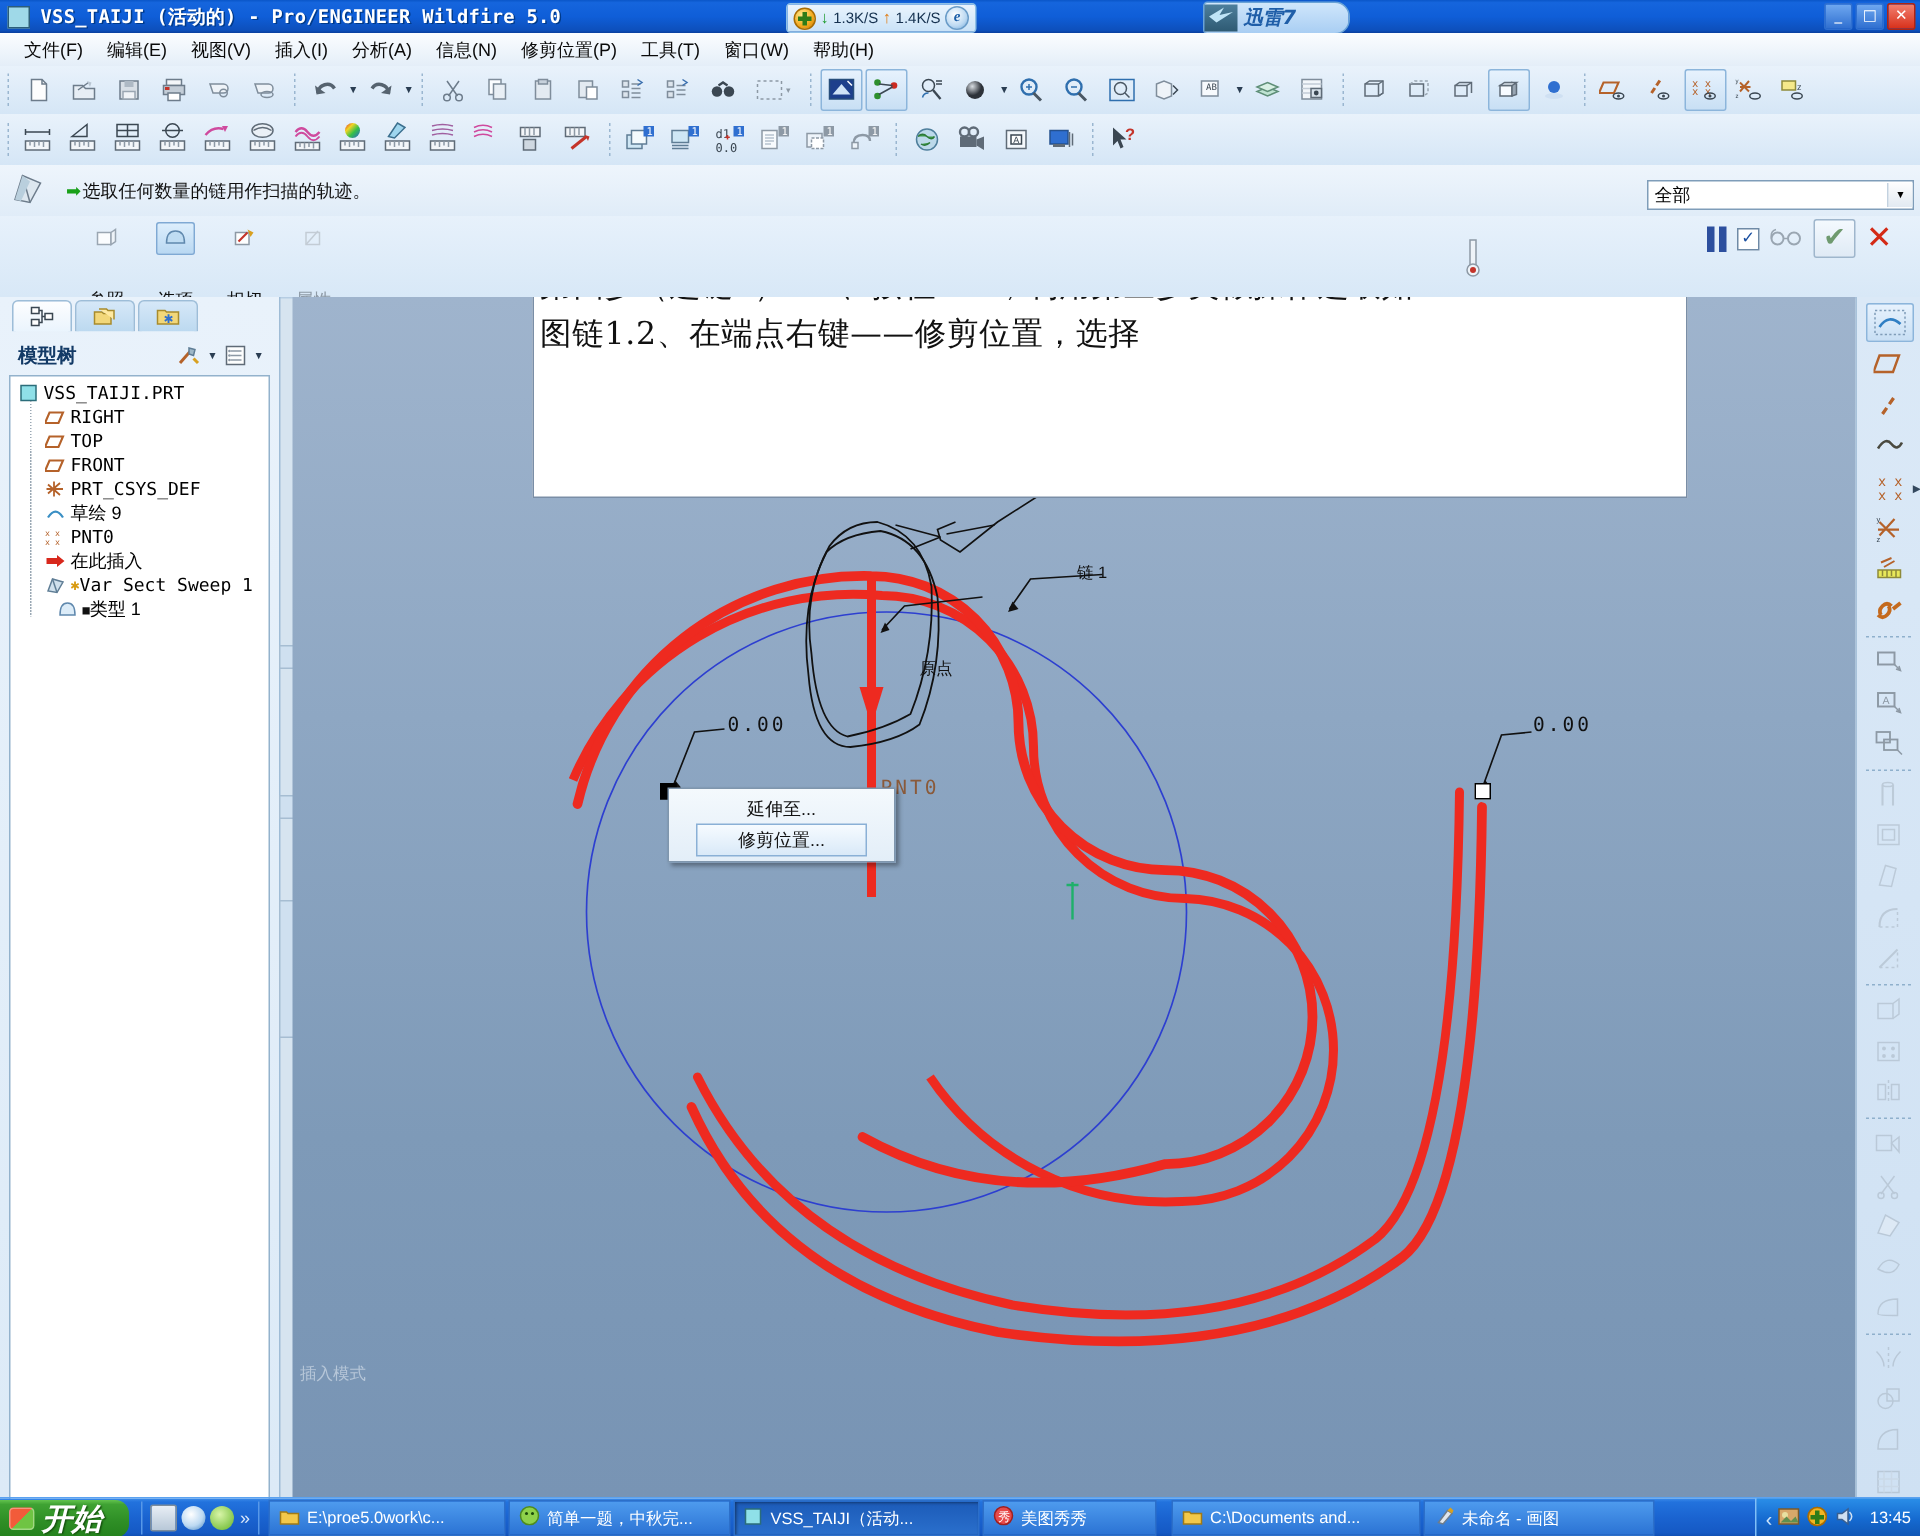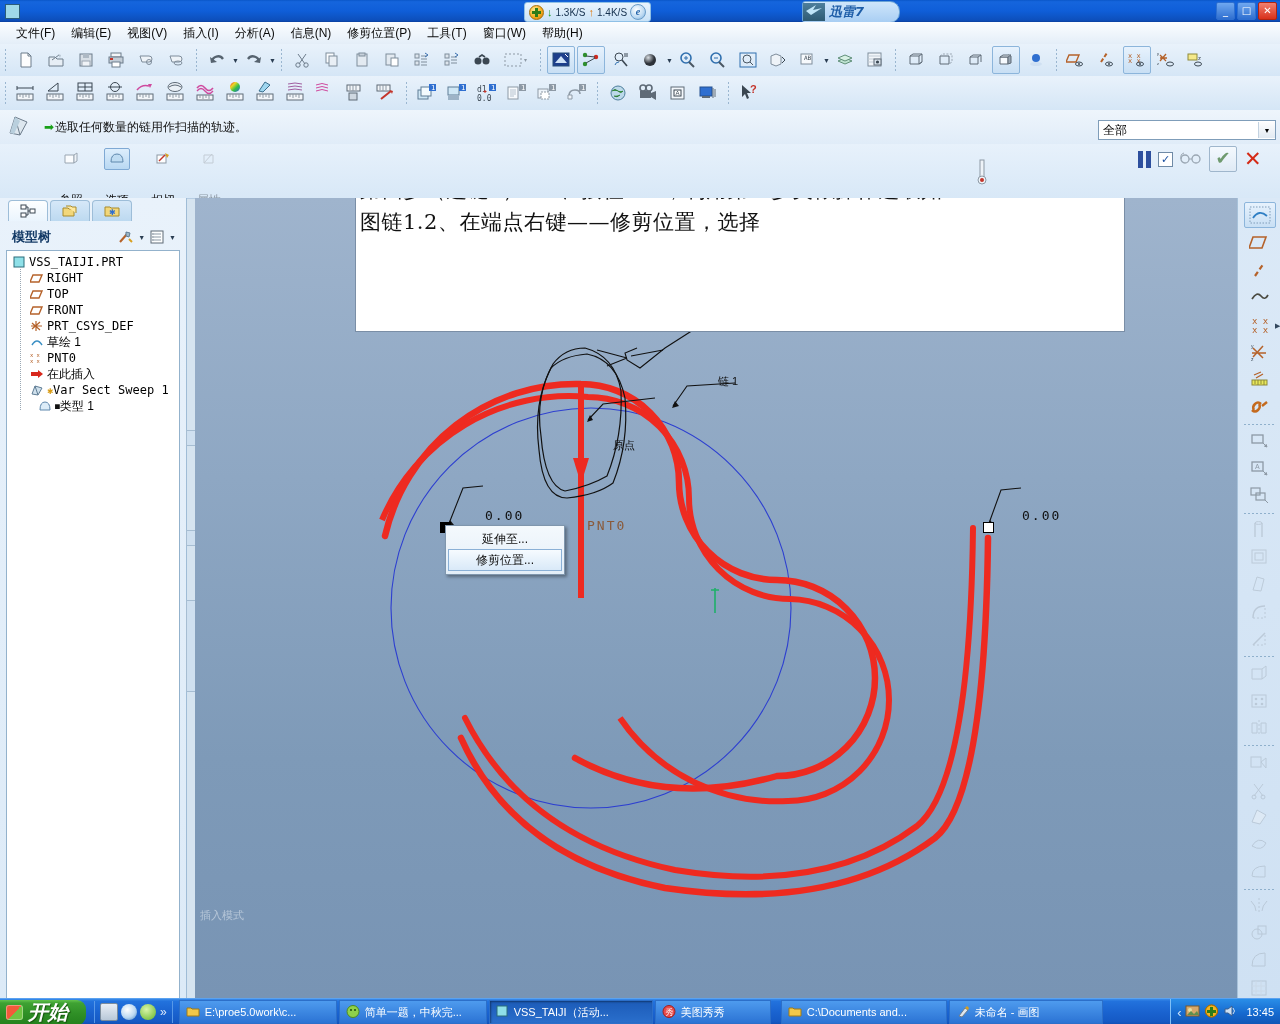--- a/index.html
+++ b/index.html
@@ -174,27 +174,27 @@
     position:absolute;left:4px;top:4px;width:756px;
     font-family:"DejaVu Serif","Liberation Serif",serif;
     font-size:21px;line-height:30px;color:#111;letter-spacing:0.5px;
   }
 
   
   .ctxmenu{
     position:absolute;left:250px;top:327px;width:114px;
     background:linear-gradient(to bottom,#f4f9fd,#e3eef8);
     border:1px solid #7f96ad;box-shadow:2px 2px 3px rgba(0,0,0,0.35);
-    padding:3px 2px;
+    padding:3px 18px;
   }
   .ctxitem{height:20px;line-height:20px;text-align:center;font-size:12px;color:#111;}
   .ctxitem.sel{border:1px solid #8ab0d6;background:linear-gradient(to bottom,#f6fbff,#d9e9f8);}
 
   .dimlbl{position:absolute;font-family:"DejaVu Sans Mono","Liberation Mono",monospace;
-    font-size:13px;color:#101010;letter-spacing:2px;margin-top:32px;}
+    font-size:13px;color:#101010;letter-spacing:2px;}
   .cnlbl{position:absolute;font-size:11px;color:#101010;}
   .pnt0{position:absolute;font-family:"DejaVu Sans Mono","Liberation Mono",monospace;
     font-size:13px;color:#8a5a3a;letter-spacing:2px;}
   .endpt{position:absolute;width:9px;height:9px;border:1px solid #000;}
   .endpt.filled{background:#000;}
   .endpt.open{background:#fff;}
 
   
   .righttb{
     position:absolute;left:1237px;top:198px;width:43px;height:800px;
@@ -246,20 +246,21 @@
     pointer-events:none;white-space:nowrap;
   }
 </style>
 </head>
 <body>
 
 <div id="app">
 
   <div class="titlebar">
     <div class="tb-ico"></div>
+    <div class="tb-title">VSS_TAIJI (活动的) - Pro/ENGINEER Wildfire 5.0</div>
     <div class="tb-spacer"></div>
     <div class="tb-btns">
       <div class="tb-btn">_</div>
       <div class="tb-btn">□</div>
       <div class="tb-btn close">✕</div>
     </div>
   </div>
 
   <div class="dlwidget">
     <div class="dl-orb"></div>
@@ -955,21 +956,21 @@
             </svg>
           </span>
         <span class="tlab">PRT_CSYS_DEF</span>
       </div>
       <div class="tnode cn" style="padding-left:22px">
         <span class="tico">
           <svg width="14" height="12" viewBox="0 0 14 12">
               <path d="M2 9 q5 -8 10 0" fill="none" stroke="#3a8fc4" stroke-width="1.5"></path>
             </svg>
           </span>
-        <span class="tlab">草绘 1</span>
+        <span class="tlab">草绘 9</span>
       </div>
       <div class="tnode" style="padding-left:22px">
         <span class="tico">
           <svg width="14" height="12" viewBox="0 0 14 12">
               <text x="0" y="5" font-size="5.5" fill="#b5622a" font-family="monospace">x x</text>
               <text x="0" y="11" font-size="5.5" fill="#b5622a" font-family="monospace">x x</text>
             </svg>
           </span>
         <span class="tlab">PNT0</span>
       </div>

